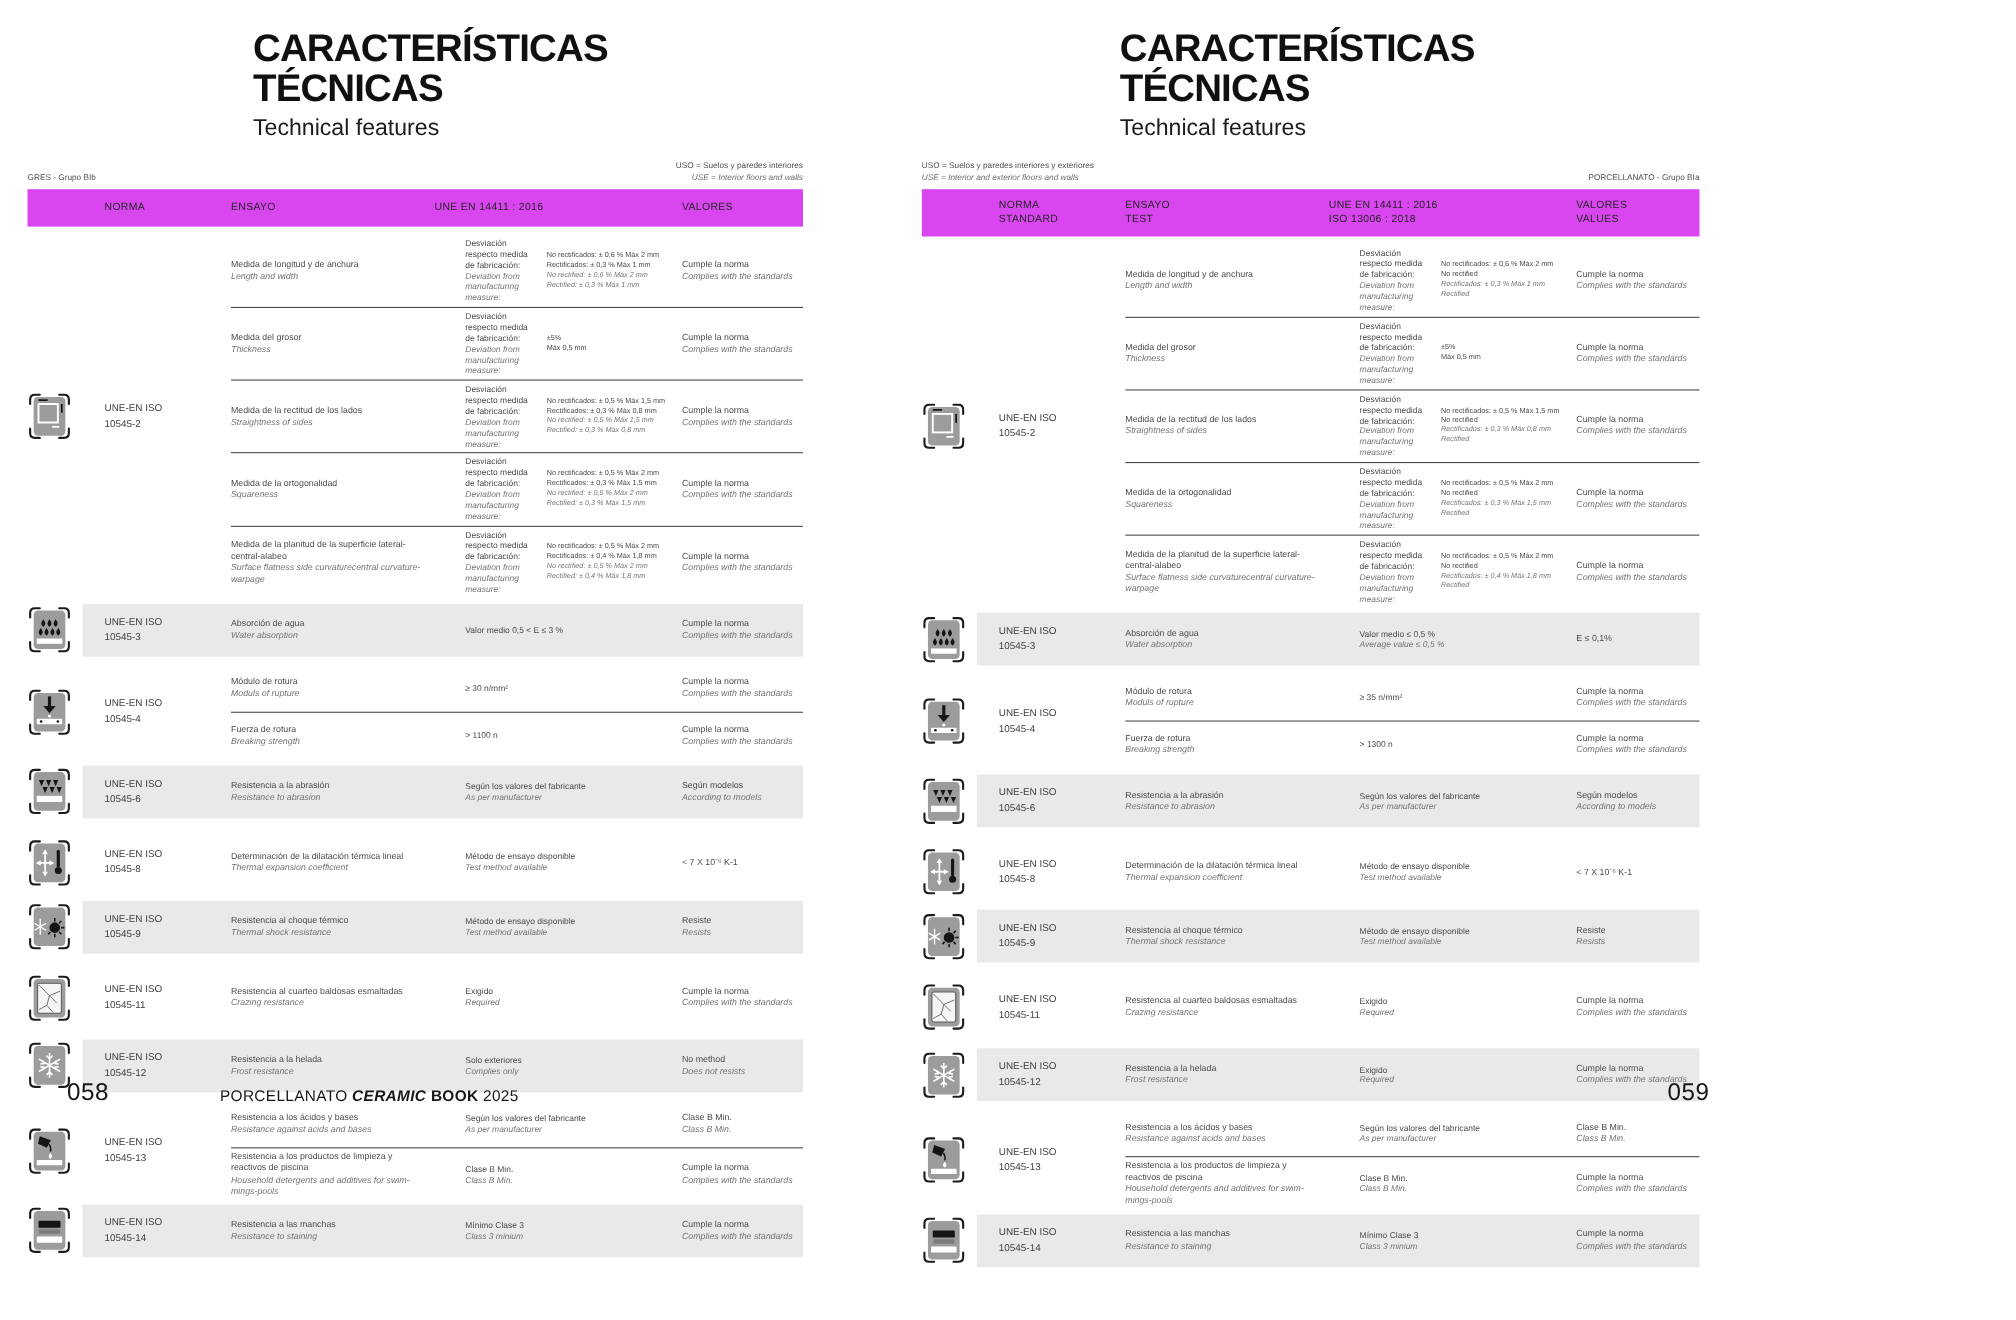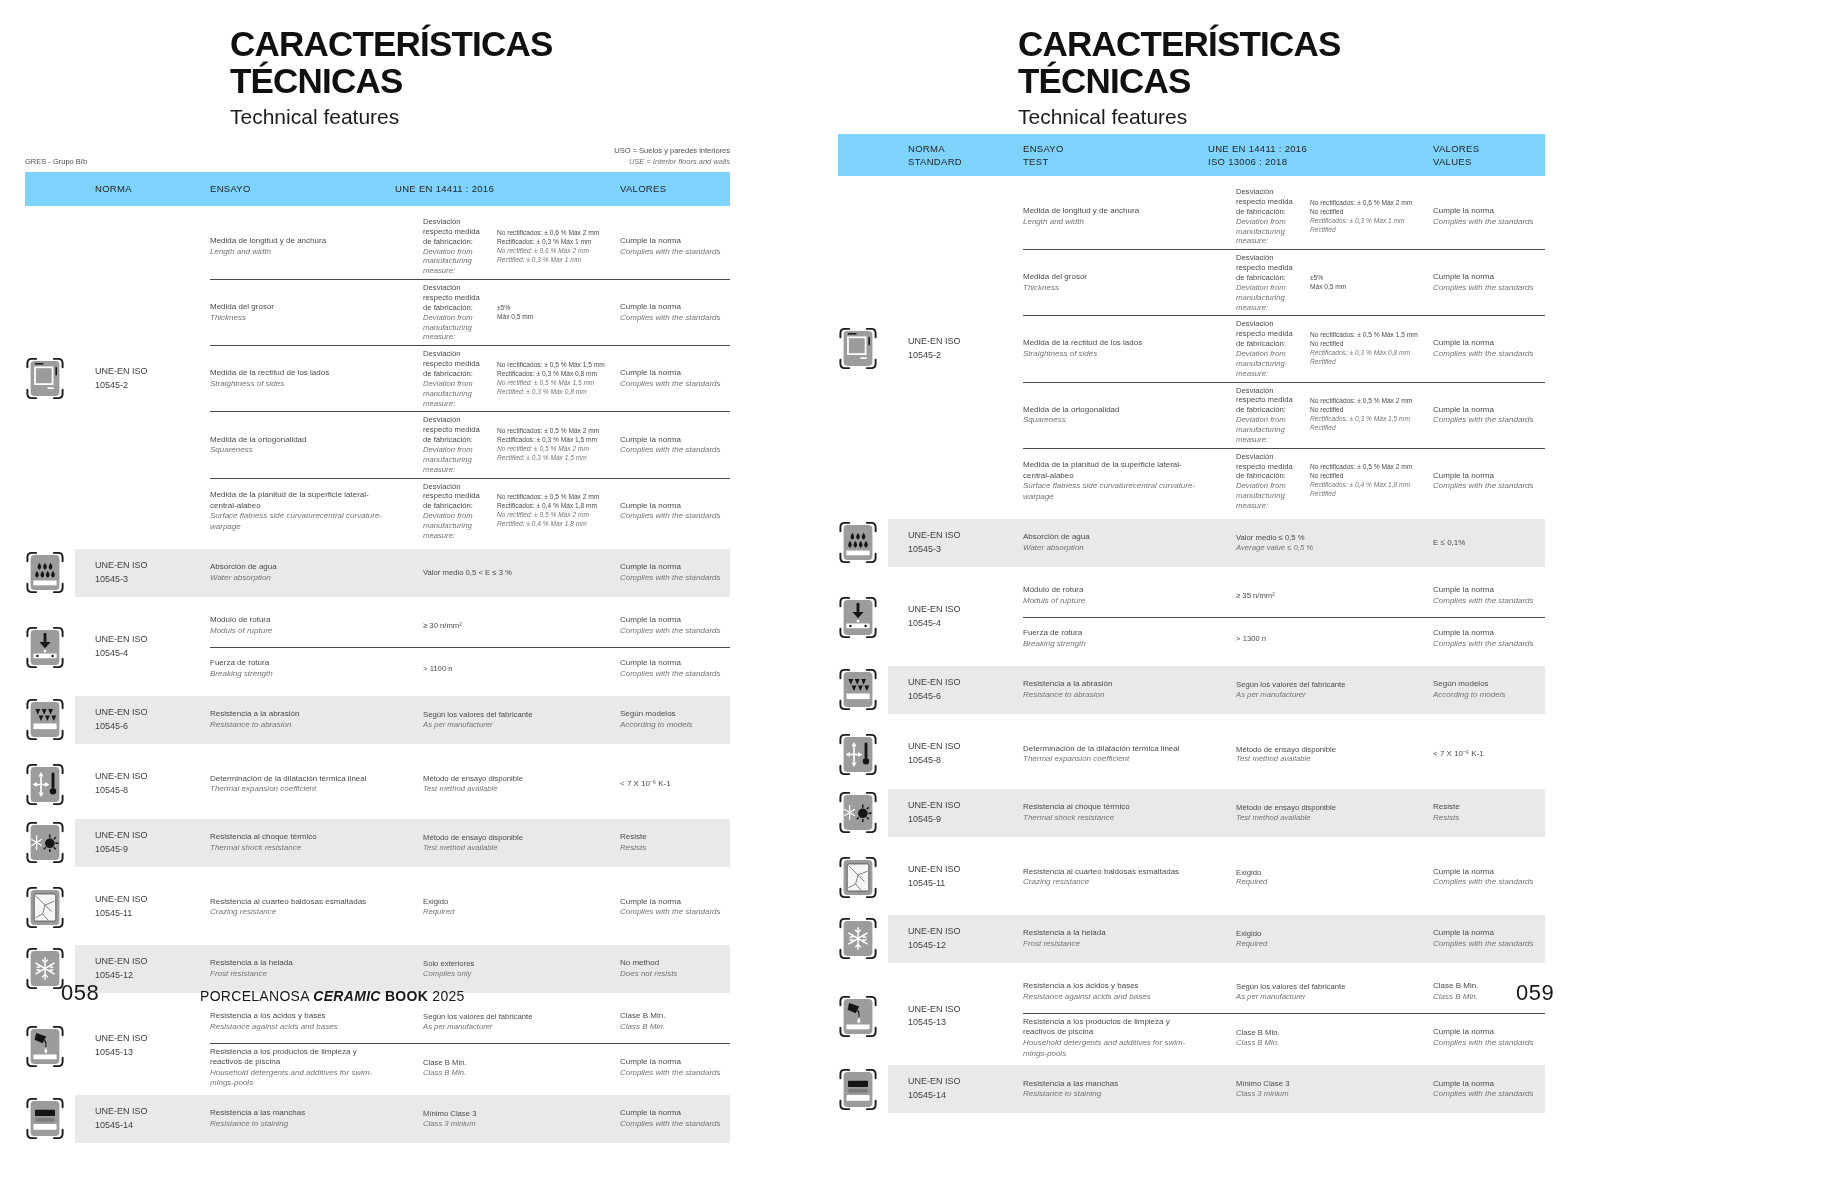--- a/index.html
+++ b/index.html
@@ -14,21 +14,21 @@
   .page-right h1.title{margin-left:180px;}
   .subtitle{margin:5px 0 0 205px;font-size:21px;font-weight:400;color:#1c1c1c;}
   .page-right .subtitle{margin-left:180px;}
 
   .meta{display:flex;justify-content:space-between;align-items:flex-end;margin-top:16px;}
   .meta-right{text-align:right;}
   .meta-line{font-size:7.5px;color:#4f4f4f;line-height:1.5;}
   .meta-line.it{font-style:italic;color:#6e6e6e;}
 
   .table{margin-top:5px;}
-  .thead{display:grid;grid-template-columns:50px 135px 185px 225px 1fr;background:#7dd3fc;padding:8px 0;min-height:18px;align-items:center;}
+  .thead{display:grid;grid-template-columns:50px 135px 185px 225px 1fr;background:#d946ef;padding:8px 0;min-height:18px;align-items:center;}
   .hcell:nth-child(2){padding-left:20px;}
   .hline{font-size:9.5px;color:#242424;letter-spacing:.3px;line-height:1.4;}
 
   .group{display:flex;align-items:stretch;}
   .g0{margin-top:8px;}
   .g1{margin-top:5px;}
   .g2{margin-top:8px;}
   .g3{margin-top:6px;}
   .g4{margin-top:18px;}
   .g5{margin-top:12px;}
@@ -555,20 +555,29 @@
         </div>
       </div>
   </section>
 
   <section class="page page-right">
     <h1 class="title">
       <div>CARACTERÍSTICAS</div>
       <div>TÉCNICAS</div>
     </h1>
     <div class="subtitle">Technical features</div>
+    <div class="meta">
+      <div class="meta-left" id="metaL1">
+          <div class="meta-line">USO = Suelos y paredes interiores y exteriores</div>
+          <div class="meta-line it">USE = Interior and exterior floors and walls</div>
+        </div>
+      <div class="meta-right" id="metaR1">
+          <div class="meta-line">PORCELLANATO - Grupo BIa</div>
+        </div>
+    </div>
     <div class="table" id="table1">
         <div class="thead">
           <div class="hcell"></div>
           <div class="hcell">
             <div class="hline">NORMA</div>
             <div class="hline">STANDARD</div>
           </div>
           <div class="hcell">
             <div class="hline">ENSAYO</div>
             <div class="hline">TEST</div>
@@ -1032,16 +1041,16 @@
                   <div class="t-en">Complies with the standards</div>
                 </div>
               </div>
             </div>
           </div>
         </div>
       </div>
   </section>
 
   <div class="pagenum" id="pn-left">058</div>
-  <div class="bookline"><span class="bl-brand">PORCELANOSA </span><span class="bl-ceramic">CERAMIC</span><span class="bl-book"> BOOK</span><span class="bl-year"> 2025</span></div>
+  <div class="bookline"><span class="bl-brand">PORCELLANATO </span><span class="bl-ceramic">CERAMIC</span><span class="bl-book"> BOOK</span><span class="bl-year"> 2025</span></div>
   <div class="pagenum" id="pn-right">059</div>
 
 </div>
 
 </body></html>

